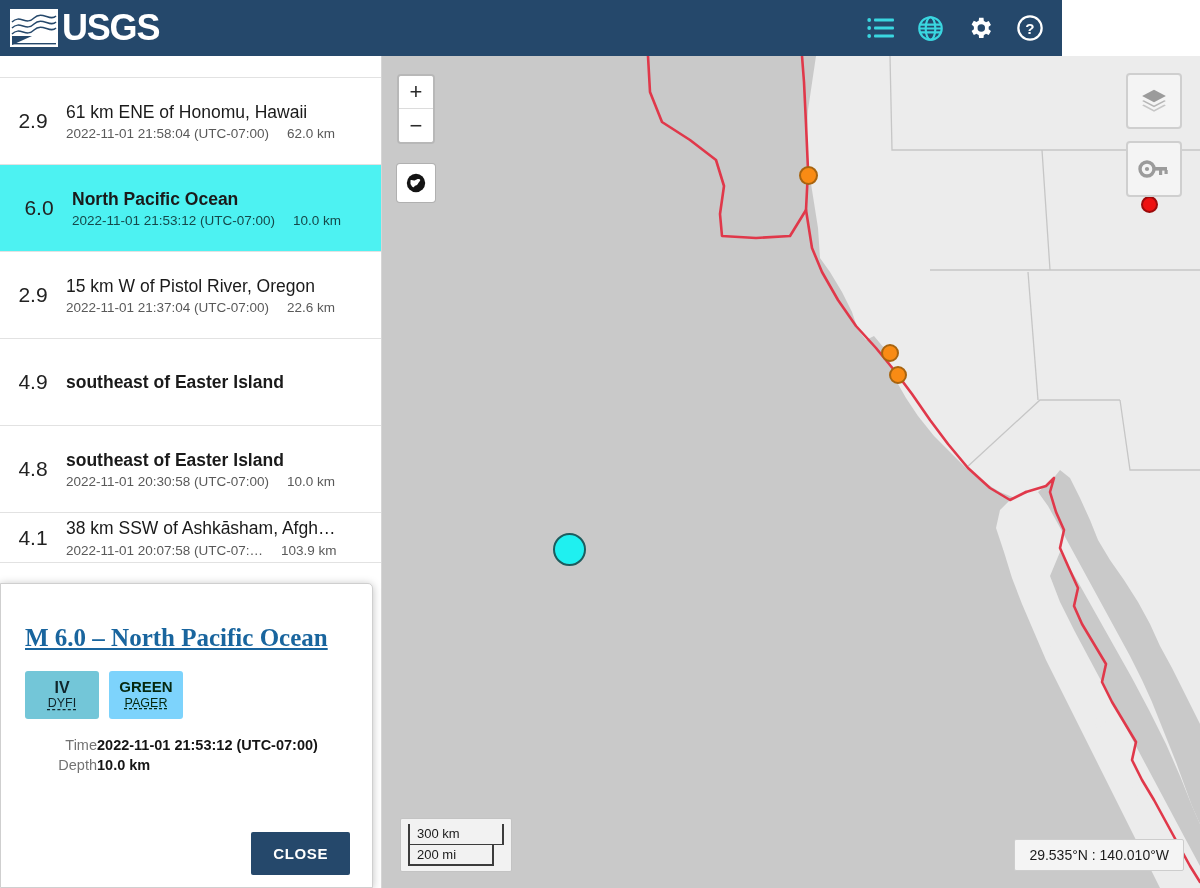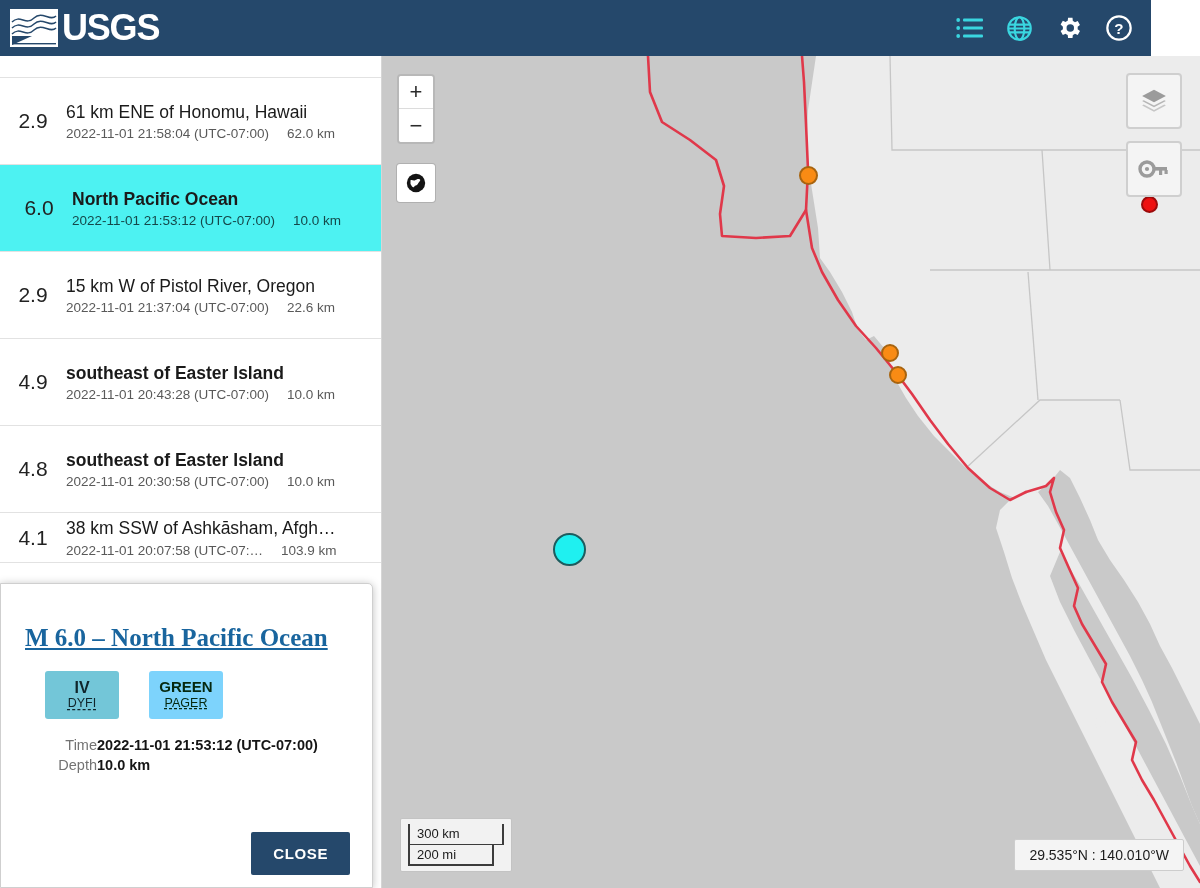--- a/index.html
+++ b/index.html
@@ -6,21 +6,21 @@
   html, body {
     width: 1200px; height: 888px;
     font-family: "Liberation Sans", sans-serif;
     overflow: hidden; background: #fff;
   }
   #app { position: relative; width: 1200px; height: 888px; }
 
   
   .usgs-header {
     position: absolute; top: 0; left: 0;
-    width: 1151px; height: 56px;
+    width: 1062px; height: 56px;
     background: #25486b;
     z-index: 60;
     display: flex; align-items: center;
     justify-content: space-between;
     padding: 0 18px 0 10px;
   }
   .logo-wrap { display: flex; align-items: center; gap: 4px; }
   .logo-mark {
     width: 48px; height: 38px; background: #fff;
     position: relative; overflow: hidden; flex: none;
@@ -151,21 +151,21 @@
     font-family: "Liberation Serif", serif;
     font-size: 25px; font-weight: 700; line-height: 1.26;
     color: #19659e; text-decoration: underline;
     cursor: pointer; margin-bottom: 17px;
   }
   .badges { display: flex; gap: 10px; margin-bottom: 18px; }
   .badge {
     width: 74px; height: 48px; border-radius: 3px;
     display: flex; flex-direction: column;
     align-items: center; justify-content: center;
-    cursor: pointer; line-height: 1.12; margin-left: 20px;
+    cursor: pointer; line-height: 1.12;
   }
   .badge.dyfi { background: #73c6d8; }
   .badge.pager { background: #7dd3fc; }
   .badge .b-top { font-size: 16px; font-weight: 700; color: #10252b; }
   .badge.pager .b-top { font-size: 15px; color: #05280f; }
   .badge .b-bot {
     font-size: 12.5px; color: #10252b;
     text-decoration: underline; text-decoration-style: dashed;
   }
   .badge.pager .b-bot { color: #05280f; }
@@ -319,24 +319,20 @@
           <span>2022-11-01 21:37:04 (UTC-07:00)</span>
           <span class="depth">22.6 km</span>
         </div>
       </div>
     </div>
 
     <div class="eq-row">
       <div class="eq-mag">4.9</div>
       <div class="eq-info">
         <div class="eq-title bold">southeast of Easter Island</div>
-        <div class="eq-sub">
-          <span>2022-11-01 20:43:28 (UTC-07:00)</span>
-          <span class="depth">10.0 km</span>
-        </div>
       </div>
     </div>
 
     <div class="eq-row">
       <div class="eq-mag">4.8</div>
       <div class="eq-info">
         <div class="eq-title bold">southeast of Easter Island</div>
         <div class="eq-sub">
           <span>2022-11-01 20:30:58 (UTC-07:00)</span>
           <span class="depth">10.0 km</span>

